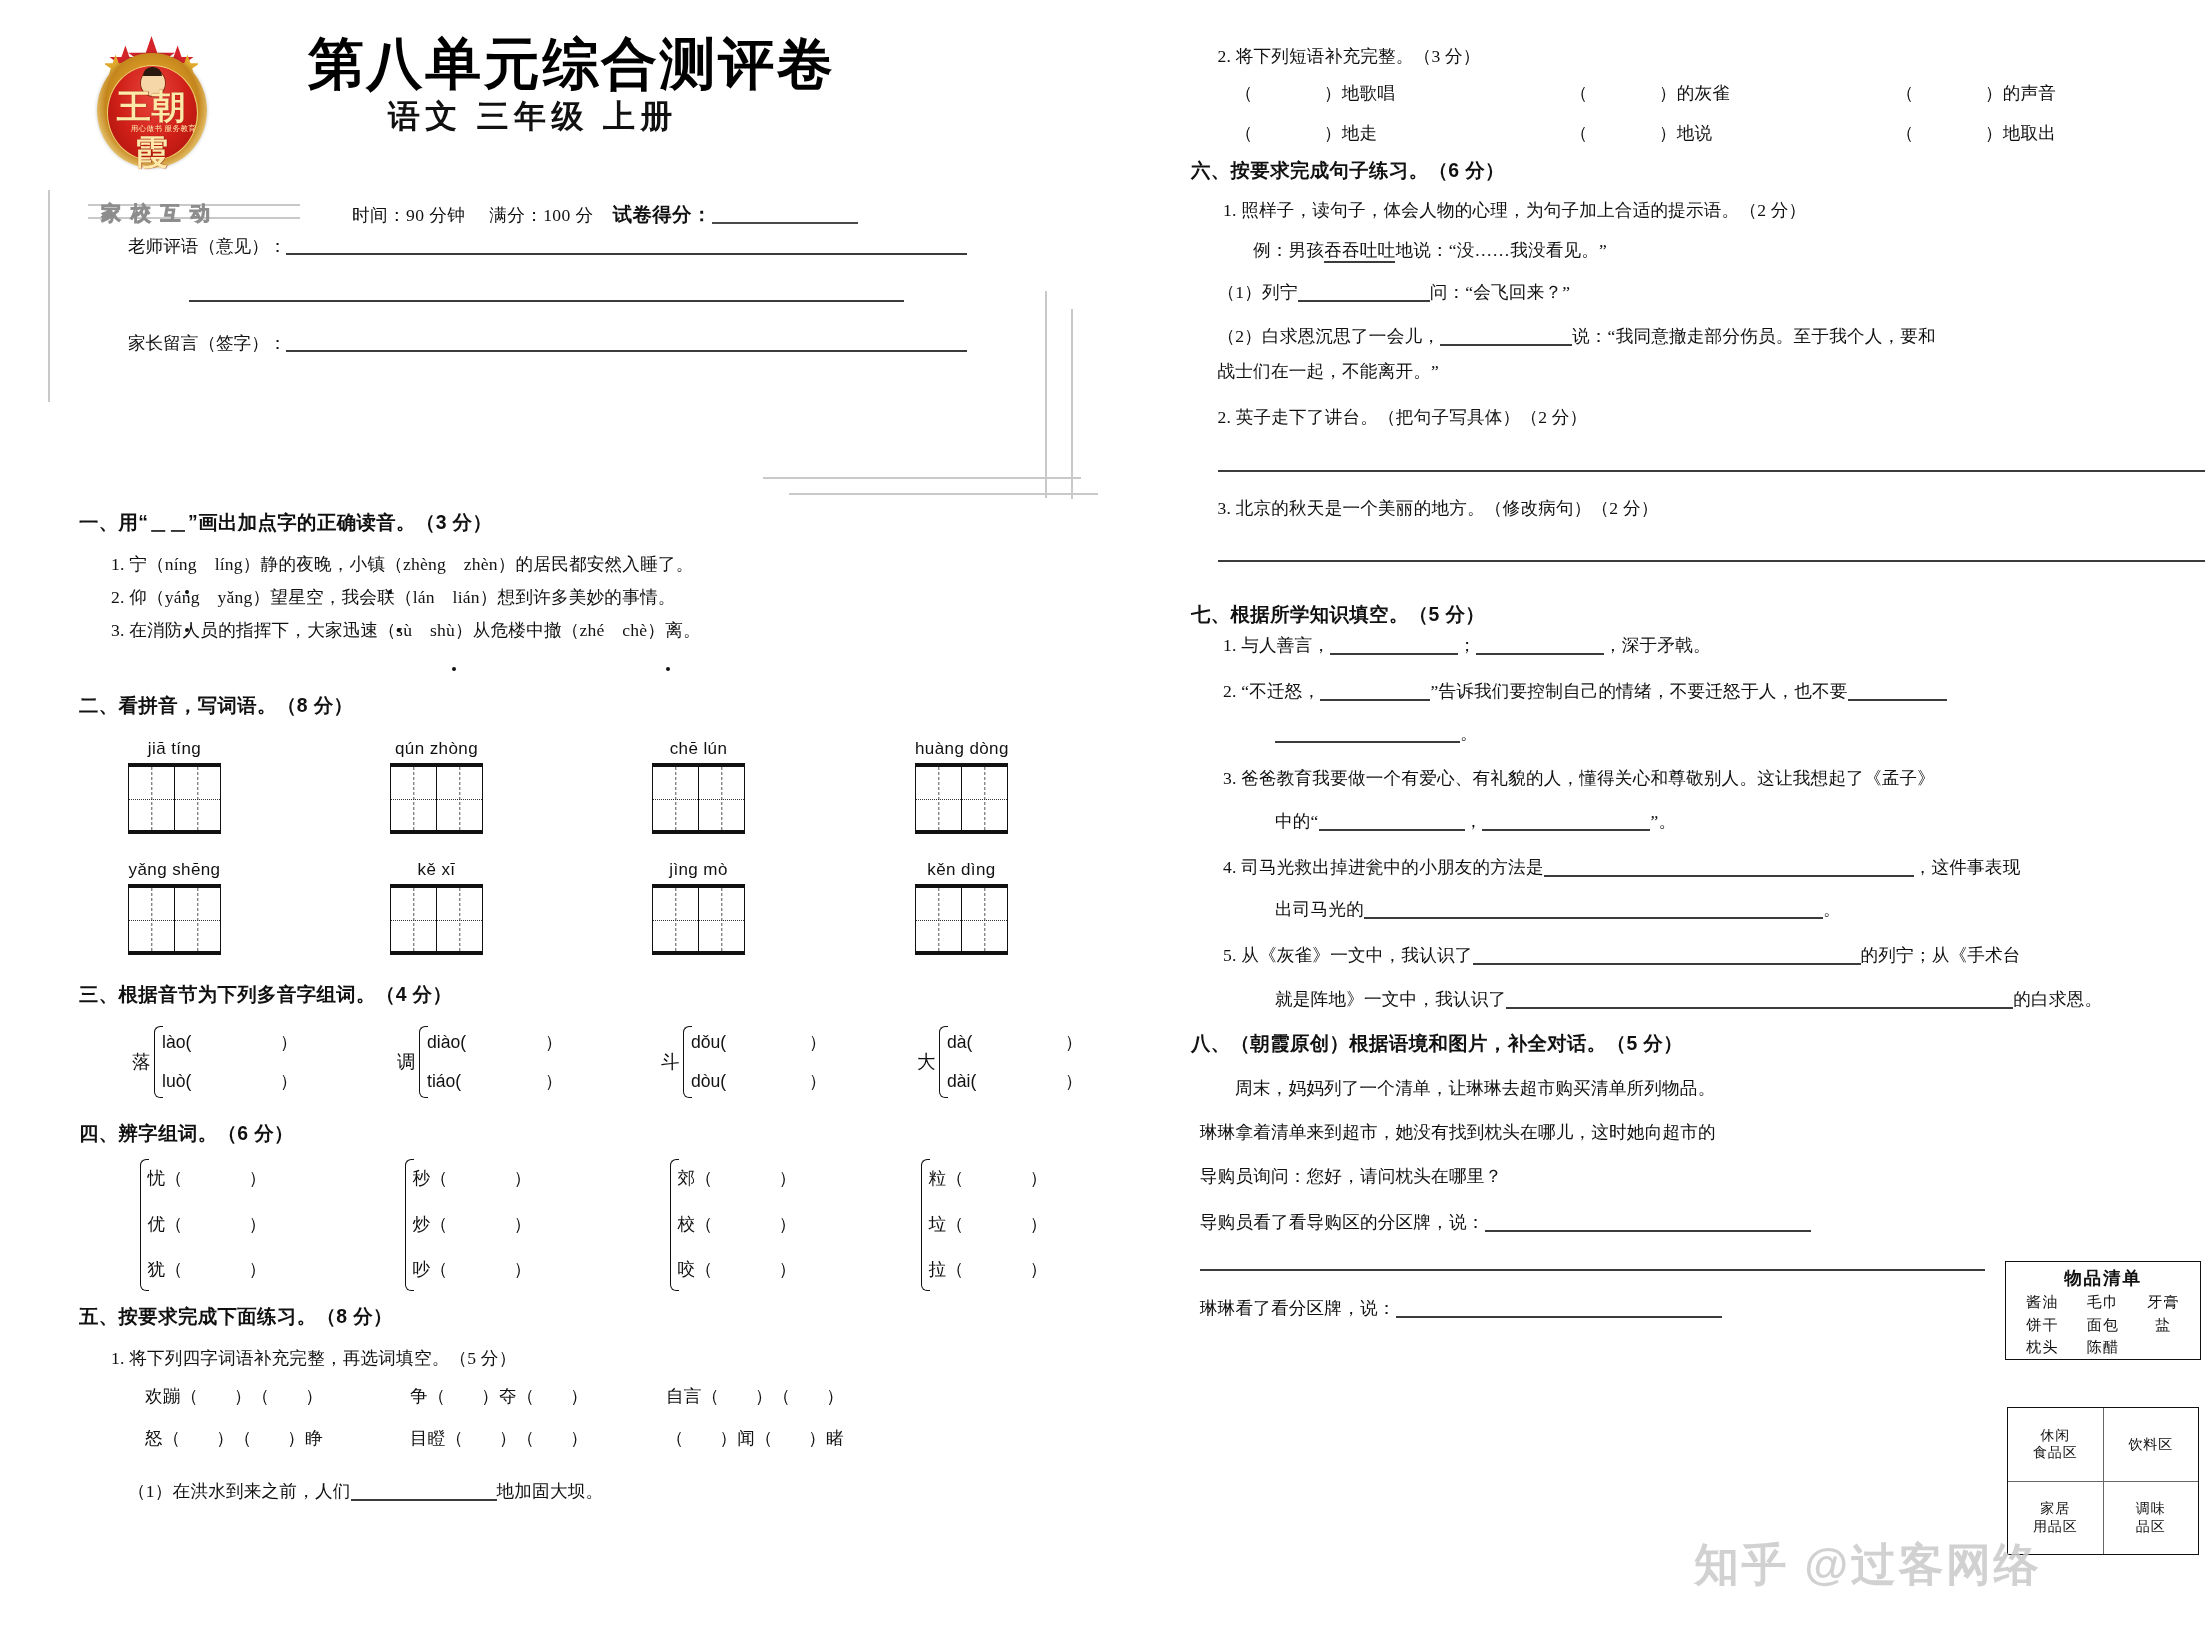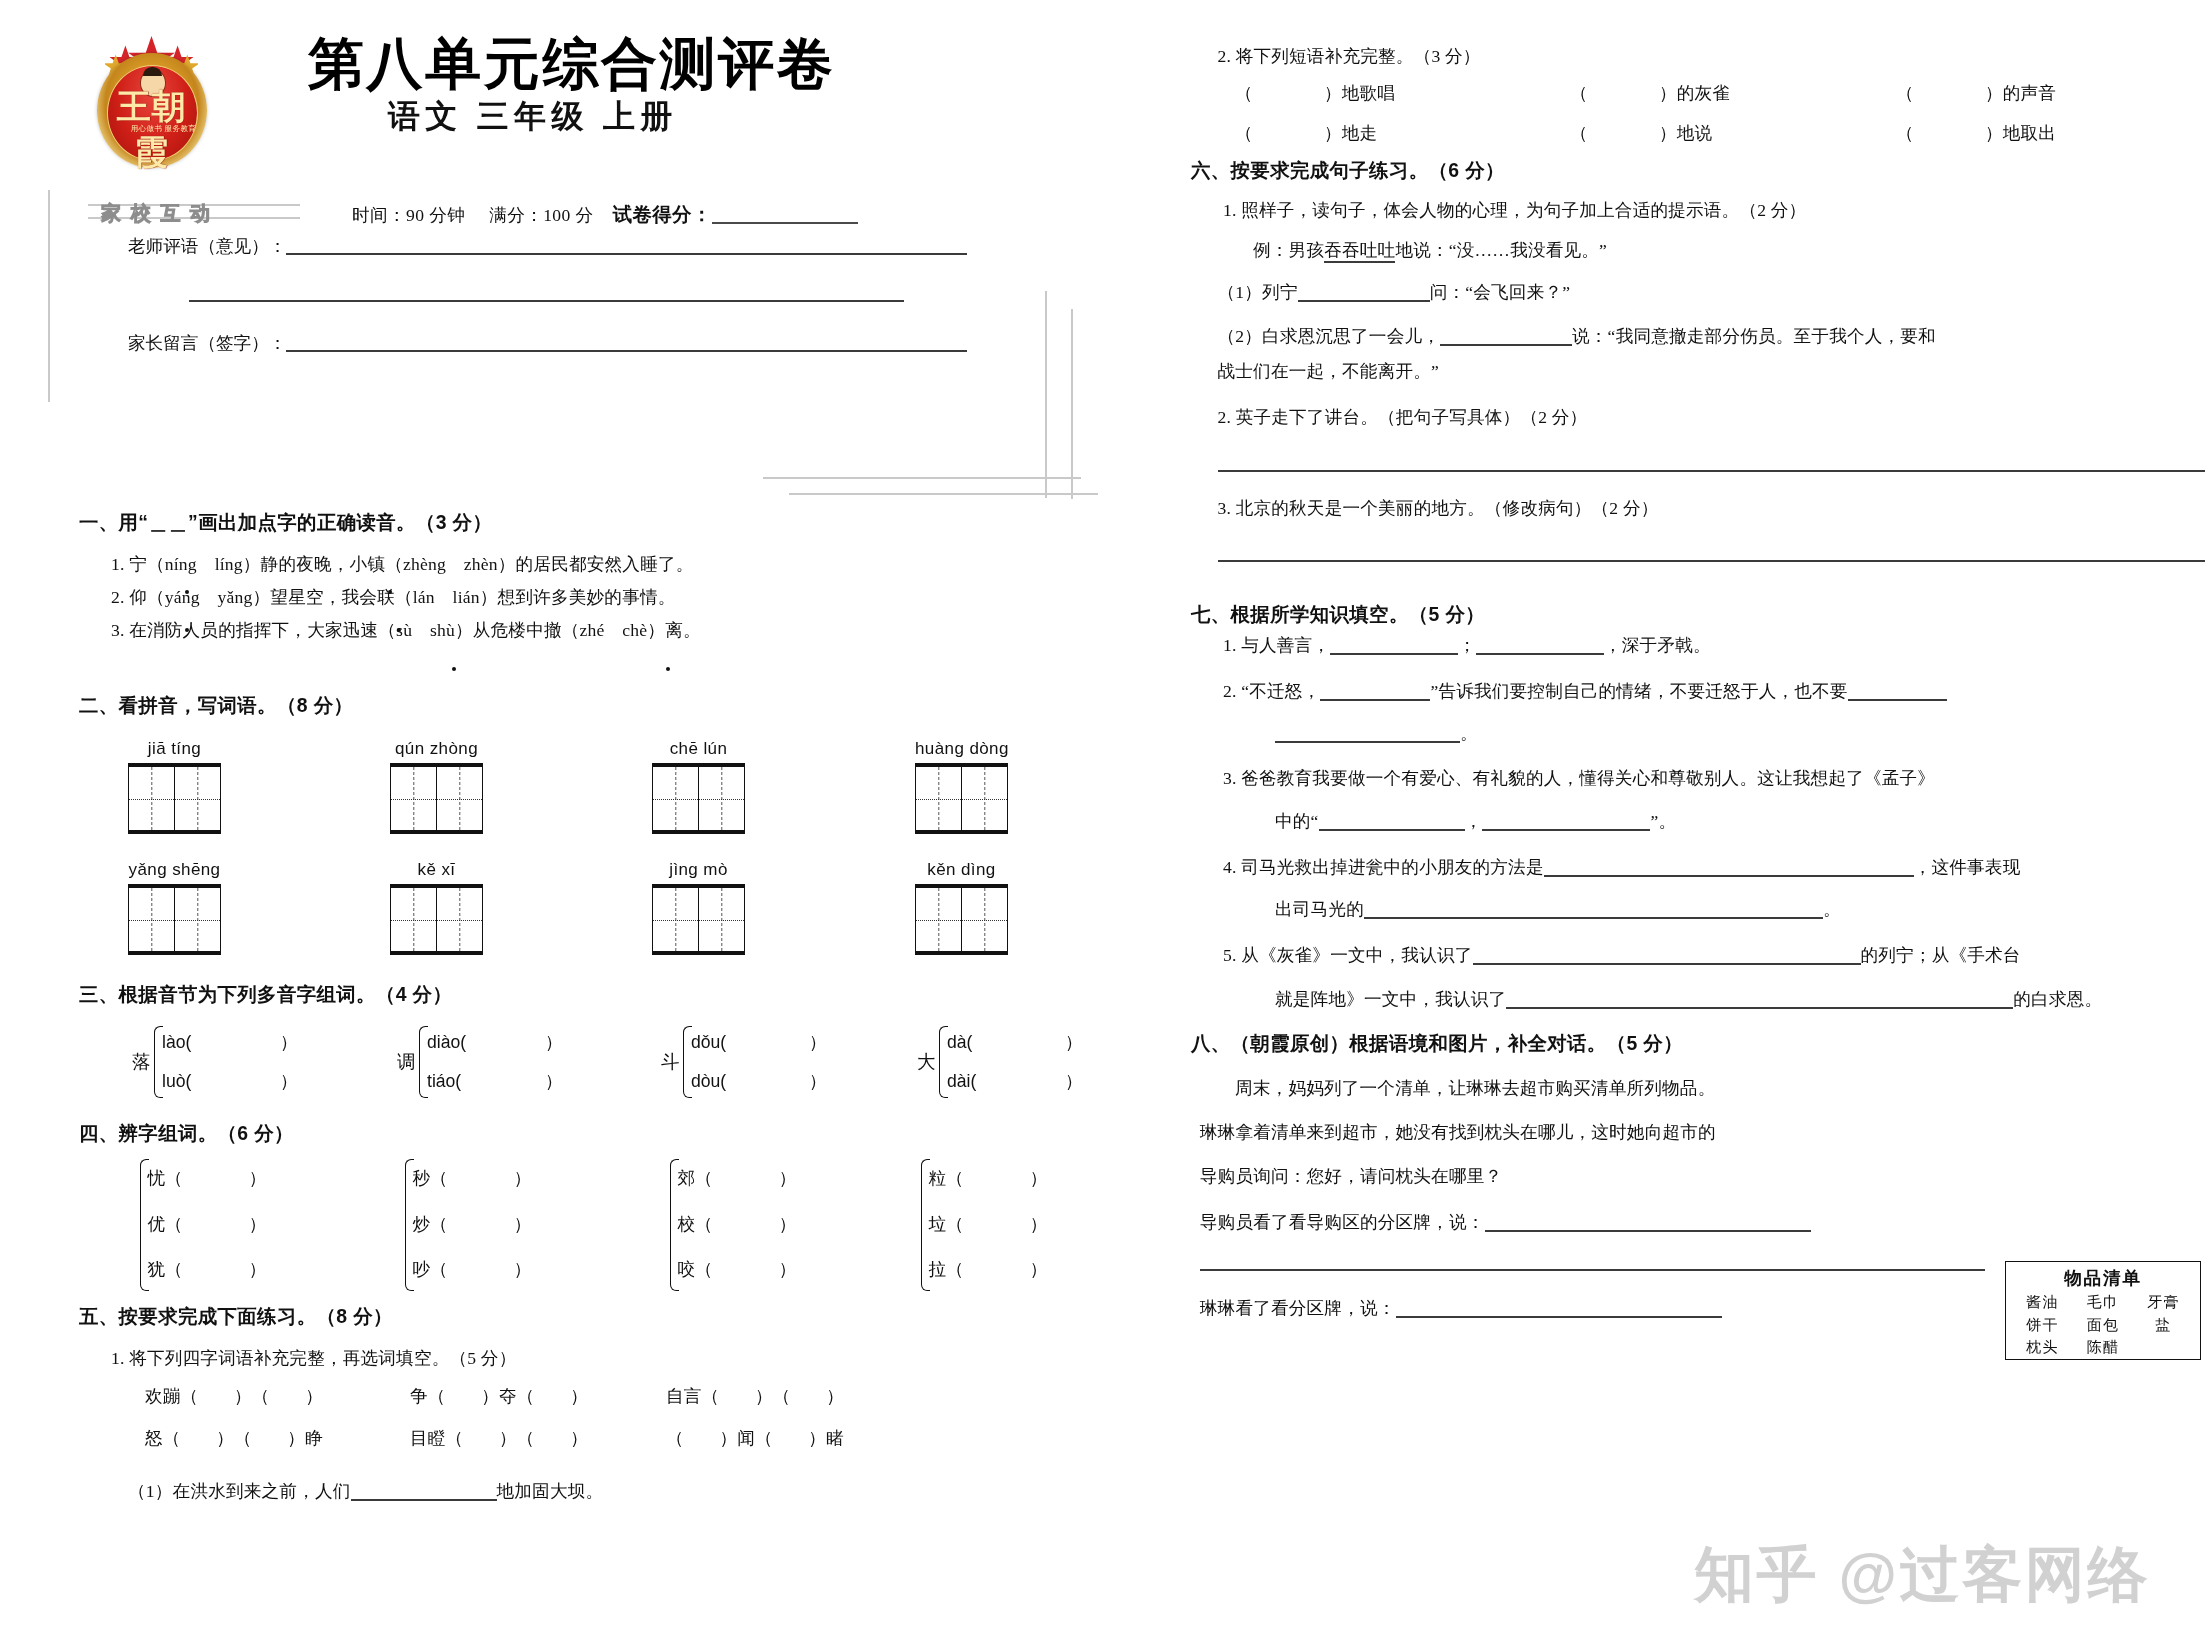--- a/index.html
+++ b/index.html
@@ -168,21 +168,21 @@
     border:0.9px solid #666;text-align:center;font-size:14px;line-height:1.25;
     letter-spacing:0.9px;padding:4.4px 2.6px;width:50%;
   }
   .zone td.nb-l{border-left:none;}
   .zone td.nb-r{border-right:none;}
   .zone td.nb-t{border-top:none;}
   .zone td.nb-b{border-bottom:none;}
 
   .watermark{
     position:absolute;left:1694px;top:1535px;
-    font-size:60px;font-weight:bold;color:#c9c9c9;
+    font-size:45px;font-weight:bold;color:#c9c9c9;
     letter-spacing:2.6px;white-space:nowrap;
     font-family:"Liberation Sans","DejaVu Sans",sans-serif;
     opacity:.85;
   }
 </style>
 </head>
 <body>
 
 <div class="page">
 
@@ -504,17 +504,31 @@
       <span>面包</span>
       <span>盐</span>
     </div>
     <div class="tbl-row">
       <span>枕头</span>
       <span>陈醋</span>
       <span></span>
     </div>
   </div>
 
+  <div class="zone" style="left:2007px;top:1407px;width:190px;height:146px;">
+    <table>
+      <tbody>
+          <tr>
+        <td class="nb-l nb-t">休闲<br>食品区</td>
+        <td class="nb-r nb-t">饮料区</td>
+      </tr>
+      <tr>
+        <td class="nb-l nb-b">家居<br>用品区</td>
+        <td class="nb-r nb-b">调味<br>品区</td>
+      </tr>
+    </tbody>
+      </table>
+  </div>
 
   <div class="watermark">知乎 @过客网络</div>
 
 </div>
 
 
 </body></html>

